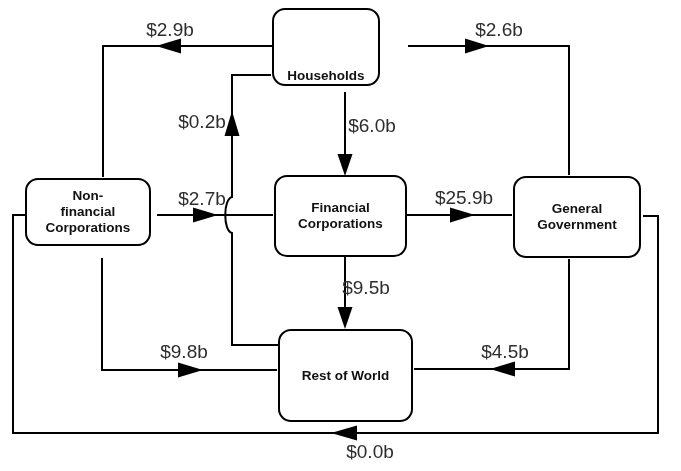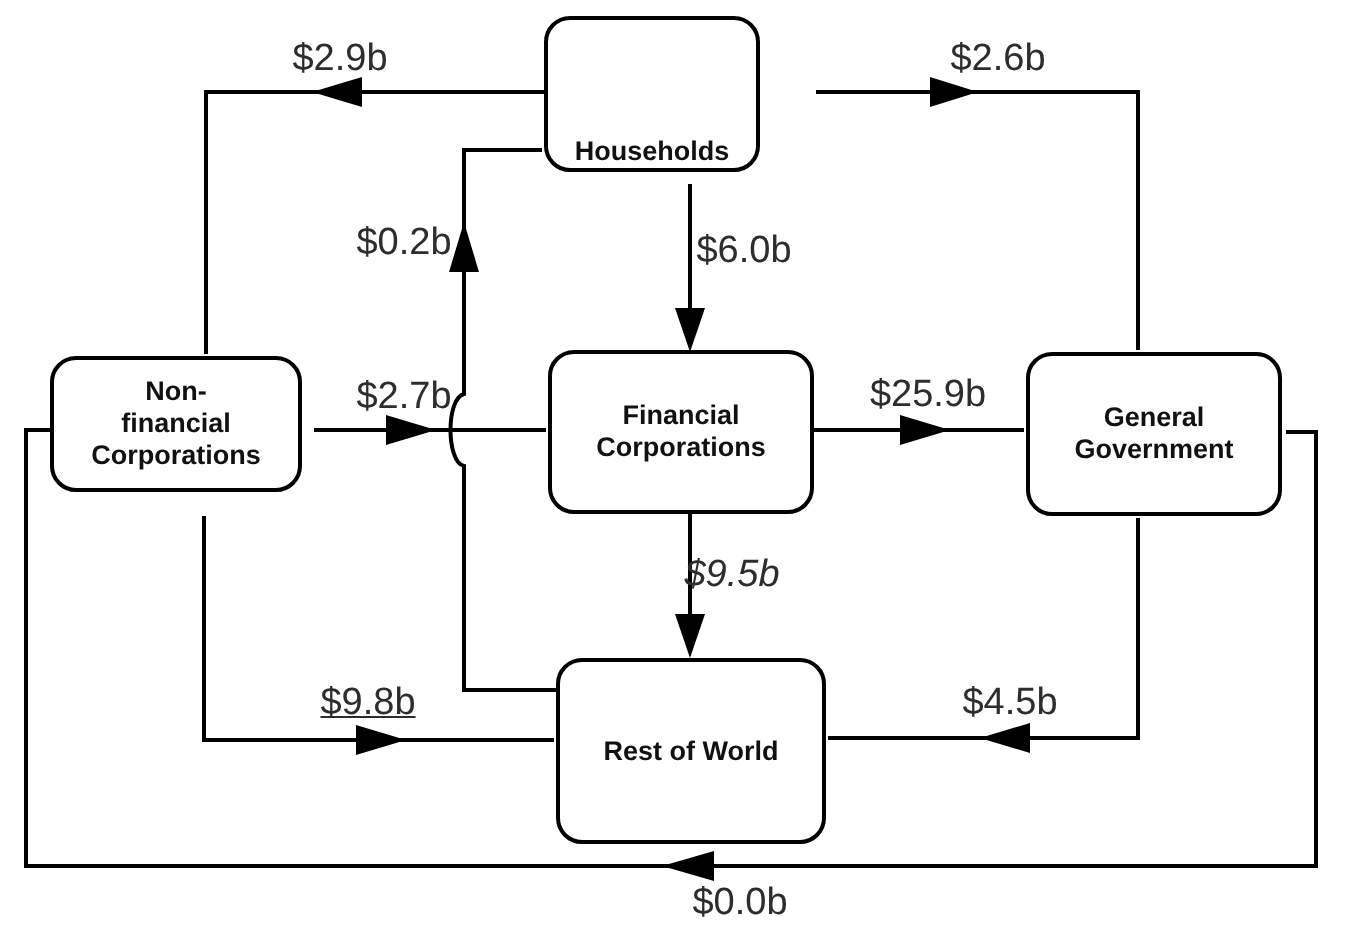--- a/index.html
+++ b/index.html
@@ -46,22 +46,22 @@
     color: #2d2d2d;
     white-space: nowrap;
     background: transparent;
   }
   .lbl-h2nfc   { left: 170px; top: 30px; }
   .lbl-h2gg    { left: 469px; top: 30px; margin-left: 30px; }
   .lbl-row2h   { left: 202px; top: 122px; }
   .lbl-h2fc    { left: 372px; top: 126px; }
   .lbl-nfc2fc  { left: 202px; top: 199px; }
   .lbl-fc2gg   { left: 464px; top: 198px; }
-  .lbl-fc2row  { left: 366px; top: 288px; font-style: italic; }
-  .lbl-nfc2row { left: 184px; top: 352px; text-decoration: underline; }
+  .lbl-fc2row  { left: 366px; top: 288px; }
+  .lbl-nfc2row { left: 184px; top: 352px; }
   .lbl-gg2row  { left: 505px; top: 352px; }
   .lbl-gg2nfc  { left: 350px; top: 452px; margin-left: 20px; }
 </style>
 </head>
 <body>
 
 <div class="stage">
 
   <svg class="wires" width="681" height="471" viewBox="0 0 681 471">
     <g fill="none" stroke="#000000" stroke-width="2">

